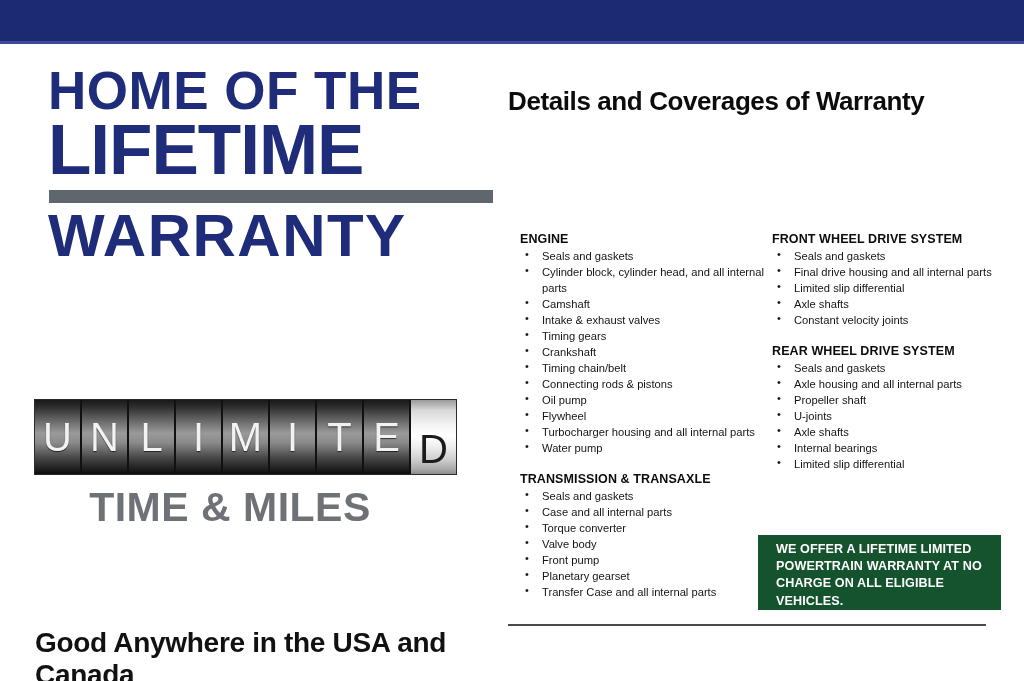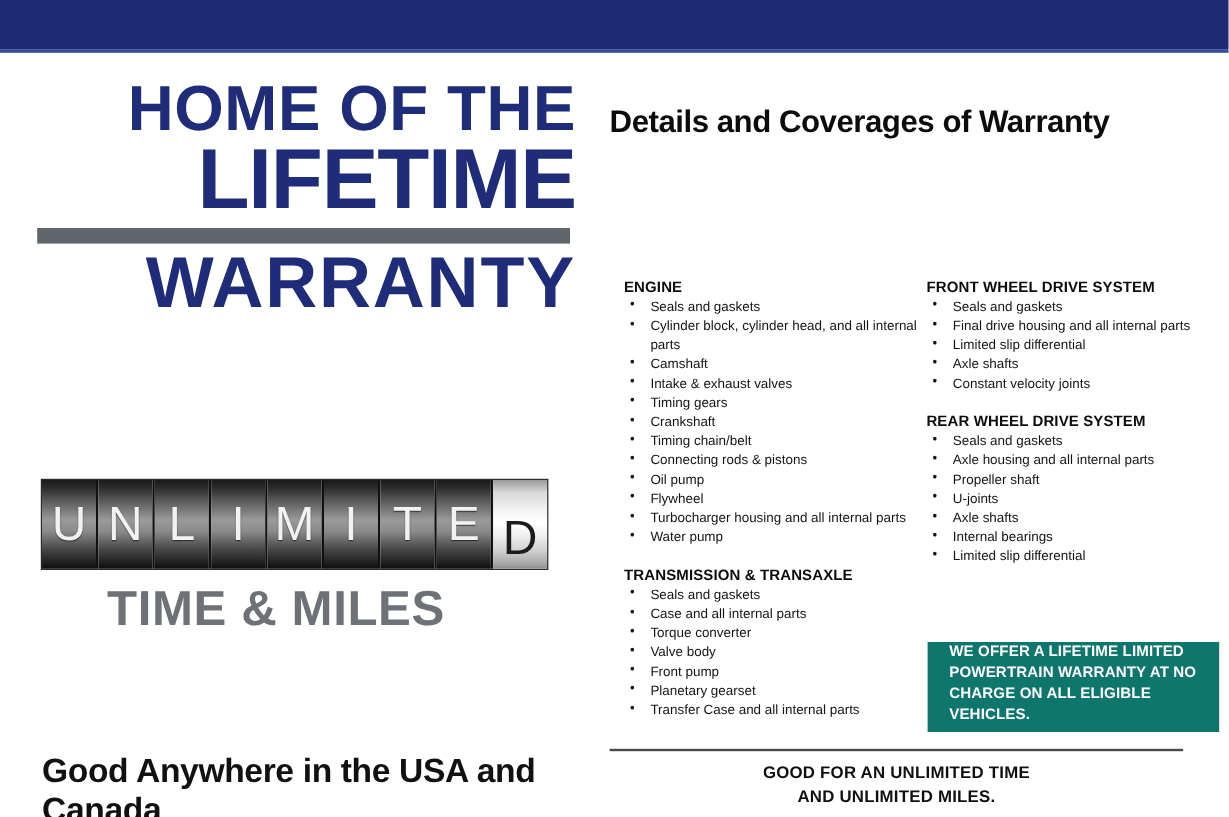--- a/index.html
+++ b/index.html
@@ -38,24 +38,23 @@
   
   .left-panel {
     position: absolute;
     left: 0; top: 44px;
     width: 500px;
     height: 637px;
   }
 
   .headline-block {
     position: absolute;
-    left: 30px;
+    left: 48px;
     top: 22px;
     width: 450px;
-    text-align: right;
   }
   .hl-line {
     color: #1e2c79;
     font-weight: bold;
     line-height: 0.93;
     letter-spacing: -0.5px;
     white-space: nowrap;
   }
   .hl-1 {
     font-size: 53px;
@@ -211,27 +210,27 @@
     left: 5px;
     top: -1px;
     font-size: 11px;
     color: #141414;
   }
   .sec-gap { height: 16px; }
 
   
   .callout {
     position: absolute;
-    left: 273px;
+    left: 258px;
     top: 491px;
     width: 243px;
     height: 75px;
-    background: #0f766e;
+    background: #14532d;
     display: flex;
-    align-items: flex-start;
+    align-items: flex-end;
   }
   .callout-text {
     color: #ffffff;
     font-size: 12.6px;
     font-weight: bold;
     line-height: 1.38;
     padding: 0 14px 0 18px;
     letter-spacing: 0.1px;
   }
 
@@ -365,19 +364,15 @@
           </ul>
       </div>
 
     </div>
 
     <div class="callout">
       <div class="callout-text">WE OFFER A LIFETIME LIMITED POWERTRAIN WARRANTY AT NO CHARGE ON ALL ELIGIBLE VEHICLES.</div>
     </div>
 
     <div class="footer-rule"></div>
-    <div class="footer-text">
-      <div>GOOD FOR AN UNLIMITED TIME</div>
-      <div>AND UNLIMITED MILES.</div>
-    </div>
 
   </div>
 </div>
 
 </body></html>

